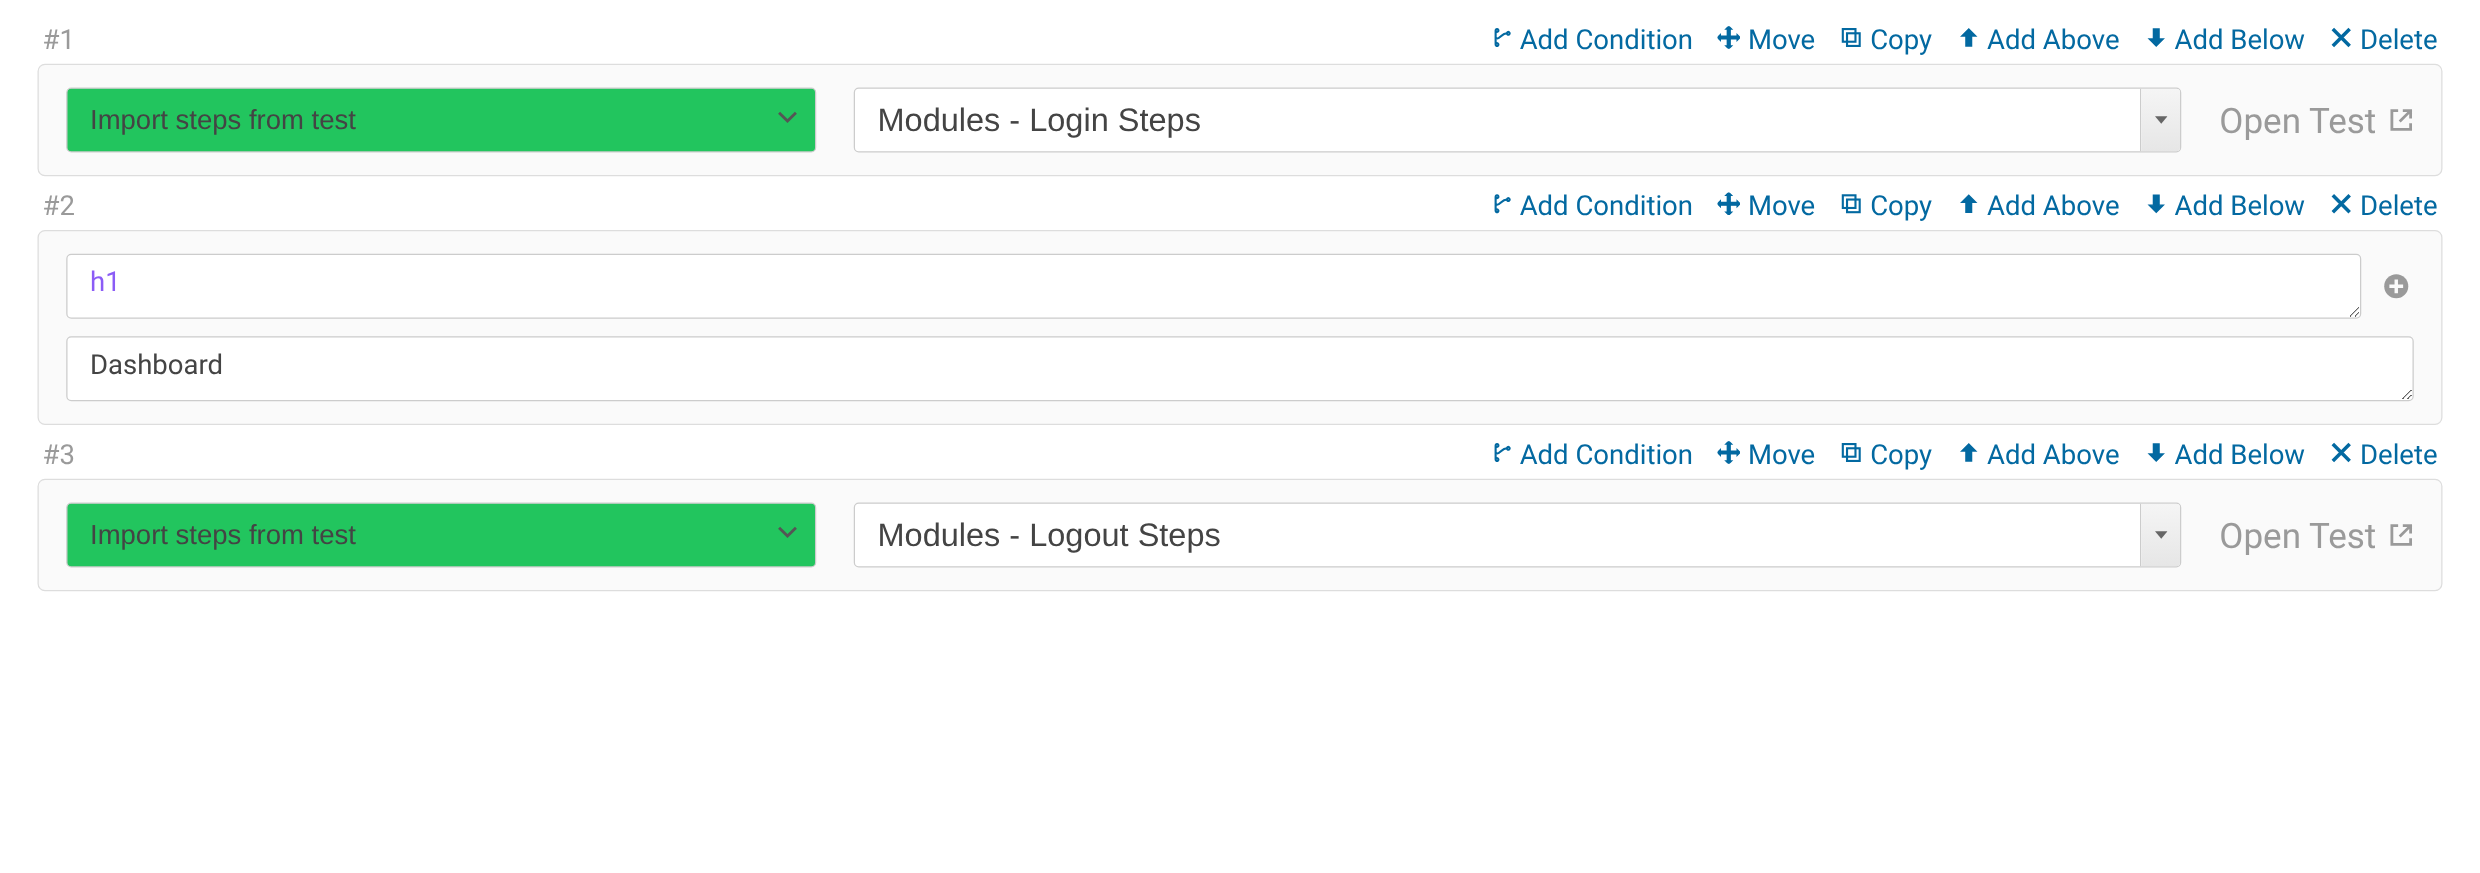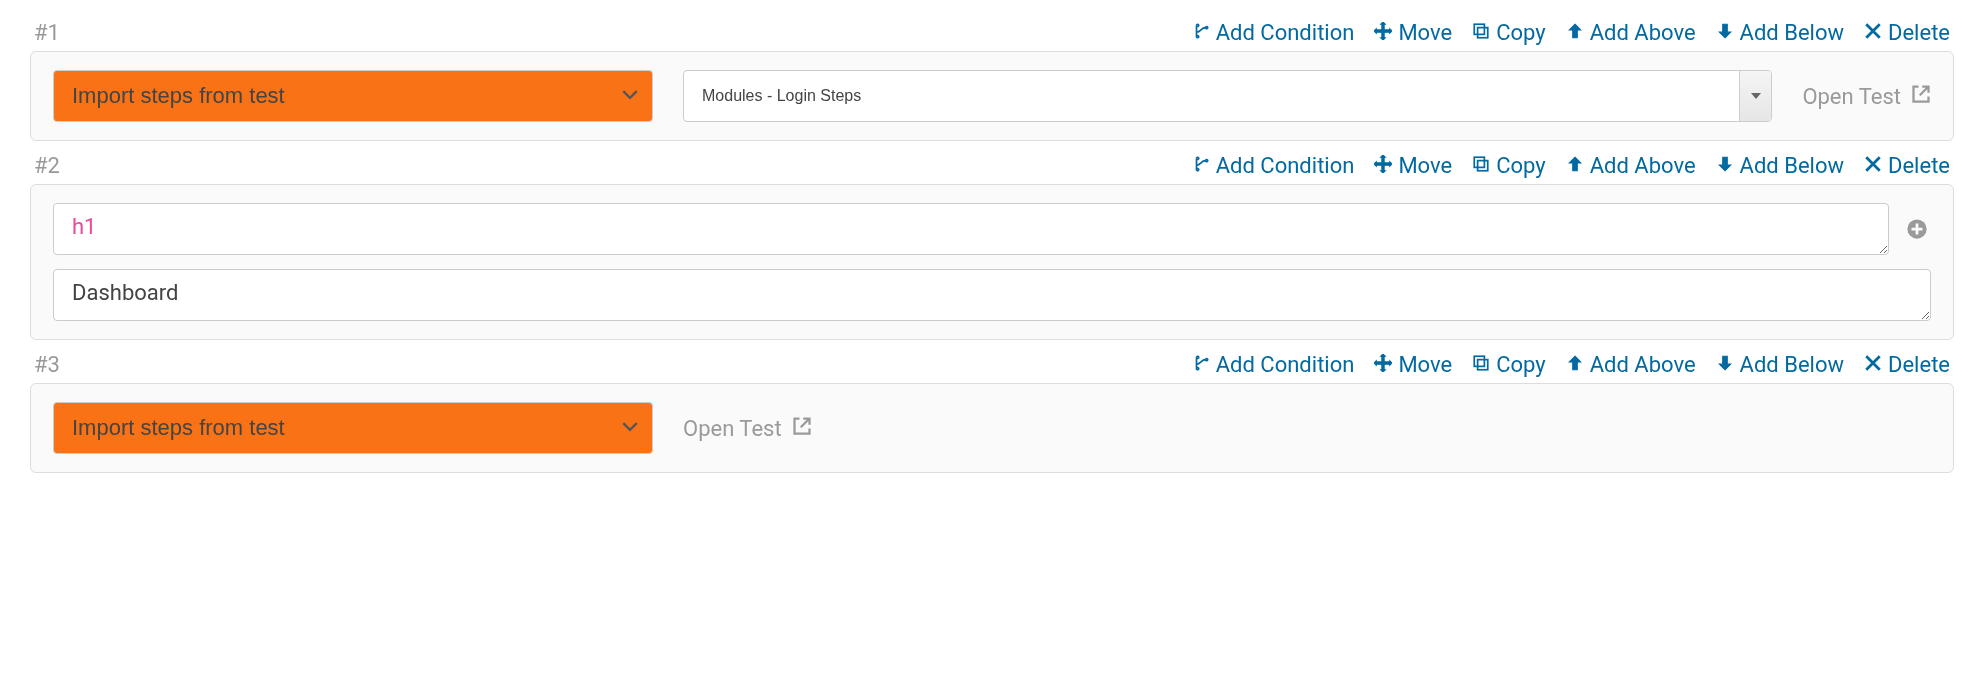--- a/index.html
+++ b/index.html
@@ -57,21 +57,21 @@
 
   .sel {
     position: relative;
     flex: 0 0 600px;
   }
   .sel-input {
     width: 100%;
     height: 52px;
     border: 1px solid #ccc;
     border-radius: 4px;
-    background: #f97316;
+    background: #22c55e;
     font-size: 22px;
     padding: 0 40px 0 18px;
     color: #444;
     appearance: none;
   }
   .sel-chevron {
     position: absolute;
     right: 14px;
     top: 50%;
     transform: translateY(-50%);
@@ -83,21 +83,21 @@
   .combo {
     position: relative;
     flex: 1;
   }
   .combo-input {
     width: 100%;
     height: 52px;
     border: 1px solid #ccc;
     border-radius: 4px;
     background: #fff;
-    font-size: 16px;
+    font-size: 26px;
     padding: 0 40px 0 18px;
     color: #444;
   }
   .combo-btn {
     position: absolute;
     right: 1px; top: 1px; bottom: 1px;
     width: 32px;
     background: linear-gradient(#f5f5f5, #e6e6e6);
     border-left: 1px solid #ccc;
     border-radius: 0 3px 3px 0;
@@ -106,41 +106,41 @@
     justify-content: center;
     cursor: pointer;
   }
   .combo-btn svg { width: 10px; height: 10px; fill:#666; }
 
   .open-test {
     display: inline-flex;
     align-items: center;
     gap: 10px;
     color: #9a9a9a;
-    font-size: 22px;
+    font-size: 28px;
     flex: 0 0 auto;
     cursor: pointer;
     white-space: nowrap;
   }
   .open-test svg { width: 20px; height: 20px; }
 
   .txt-row {
     display: flex;
     align-items: flex-start;
     gap: 14px;
   }
   .textarea {
     flex: 1;
     height: 52px;
     border: 1px solid #ccc;
     border-radius: 4px;
     background: #fff;
     font-size: 22px;
     padding: 10px 18px;
-    color: #ec4899;
+    color: #8b5cf6;
     resize: both;
     font-family: inherit;
   }
   .plus-icon {
     color: #9a9a9a;
     display: flex;
     align-items: center;
     justify-content: center;
     width: 28px;
     height: 28px;
@@ -337,20 +337,28 @@
     </div>
   </div>
   <div class="step-body">
     <div class="row">
       <div class="sel">
         <input class="sel-input" readonly="" value="Import steps from test" style="">
         <span class="sel-chevron"><svg viewBox="0 0 16 16">
               <path d="M2 5l6 6 6-6" fill="none" stroke="currentColor" stroke-width="2"></path>
             </svg></span>
       </div>
+      <div class="combo">
+        <input class="combo-input" value="Modules - Logout Steps" style="">
+        <div class="combo-btn">
+          <svg viewBox="0 0 10 10">
+              <path d="M0 2l5 6 5-6z"></path>
+            </svg>
+        </div>
+      </div>
       <span class="open-test">
         <span>Open Test</span>
         <span><svg viewBox="0 0 16 16">
               <path fill="none" stroke="currentColor" stroke-width="1.8" d="M6 2H2v12h12v-4M9 2h5v5M14 2L7 9"></path>
             </svg></span>
       </span>
     </div>
   </div>
 </div>
 

